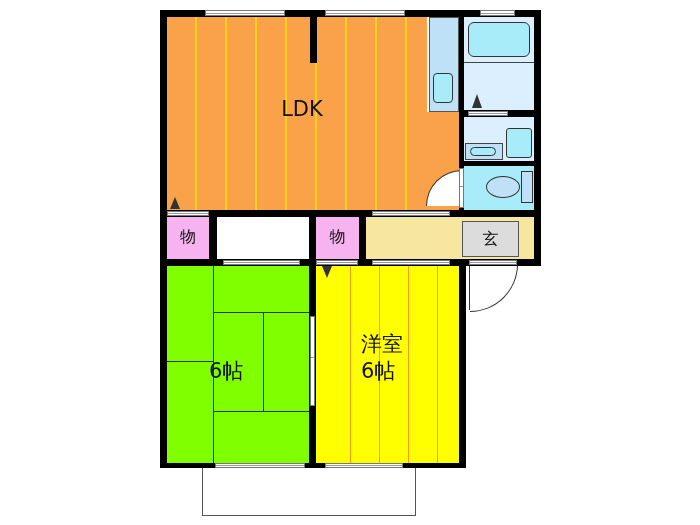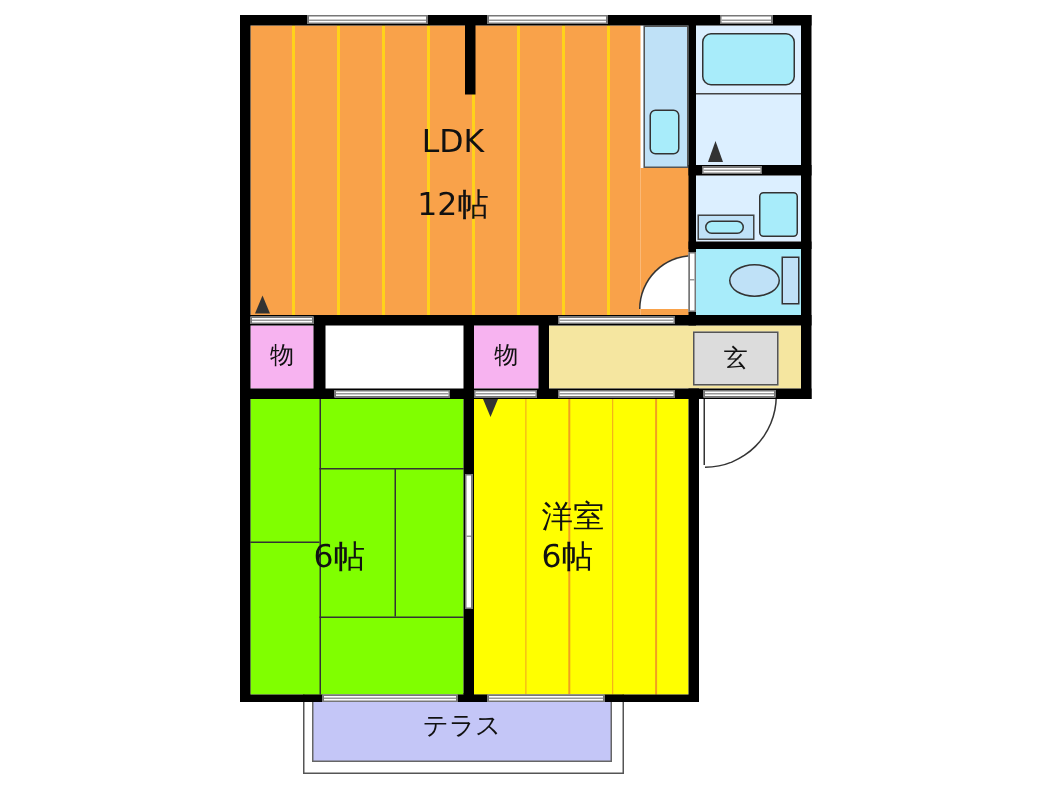--- a/index.html
+++ b/index.html
@@ -10,29 +10,25 @@
   .lbl { position:absolute; color:#111; text-align:center; line-height:1.15; }
   .win { position:absolute; background:#fff; border:1px solid #777; box-sizing:border-box; }
   .win::after { content:""; position:absolute; left:0; right:0; top:45%; height:1px; background:#999; }
 </style>
 </head>
 <body>
 
 <div class="abs" style="left:0;top:0;width:700px;height:525px;">
 
   <div class="abs" style="left:202px;top:462px;width:214px;height:54px;border:1px solid #555;background:#fff;"></div>
-  <div class="abs" style="left:208px;top:464px;width:200px;height:44px;background:#c4c6f7;border:1px solid #666;">
-    <div class="lbl" style="left:0;right:0;top:10px;font-size:17px;">テラス</div>
-  </div>
 
   <div class="abs" style="left:167px;top:17px;width:260px;height:193px;background:#f9a24a;
        background-image:repeating-linear-gradient(90deg, transparent 0, transparent 28px, #ffd21a 28px, #ffd21a 30px);"></div>
   <div class="abs" style="left:427px;top:112px;width:35px;height:98px;background:#f9a24a;"></div>
-  <div class="lbl" style="left:262px;top:82px;width:80px;font-size:21px;">LDK</div>
-  <div class="lbl" style="left:262px;top:124px;width:80px;font-size:21px;">12帖</div>
+  <div class="lbl" style="left:262px;top:97px;width:80px;font-size:21px;">LDK</div>
 
   <div class="abs" style="left:429px;top:17px;width:30px;height:95px;background:#bfe1f7;border:1px solid #555;"></div>
   <div class="abs" style="left:433px;top:73px;width:20px;height:30px;background:#a8ecfa;border:1.5px solid #333;border-radius:4px;"></div>
 
   <div class="abs" style="left:464px;top:17px;width:70px;height:93px;background:#dcefff;"></div>
   <div class="abs" style="left:468px;top:22px;width:62px;height:35px;background:#a8ecfa;border:1.5px solid #333;border-radius:6px;"></div>
   <div class="abs" style="left:464px;top:62px;width:70px;height:1px;background:#444;"></div>
   <div class="abs" style="left:472px;top:94px;width:0;height:0;border-left:5px solid transparent;border-right:5px solid transparent;border-bottom:14px solid #333;"></div>
 
   <div class="abs" style="left:464px;top:117px;width:70px;height:44px;background:#dcefff;"></div>

